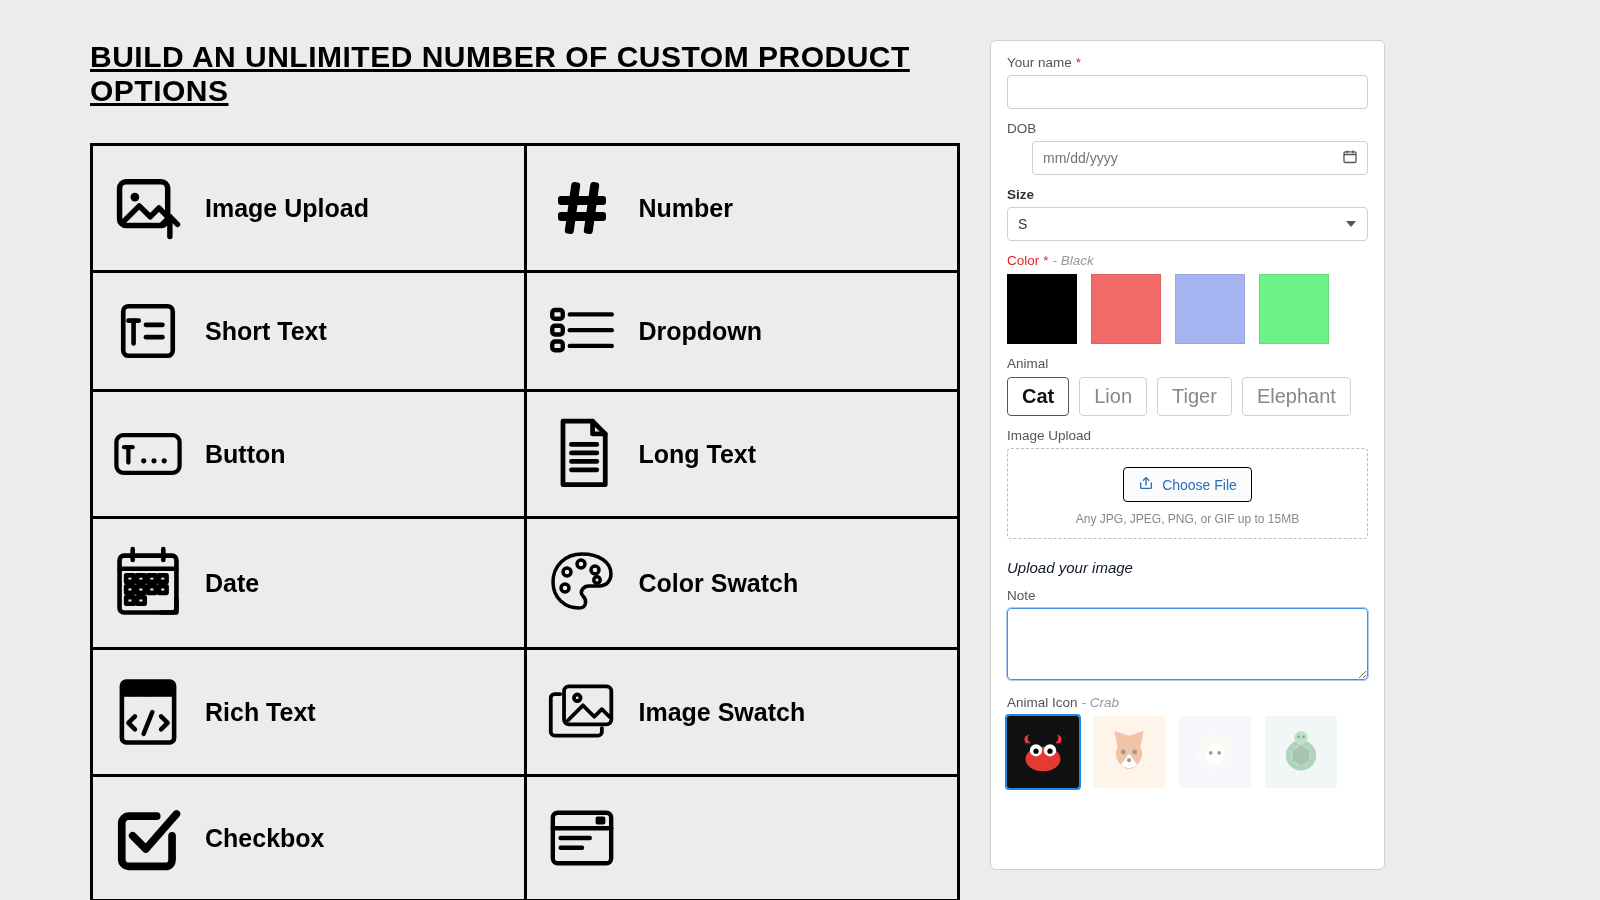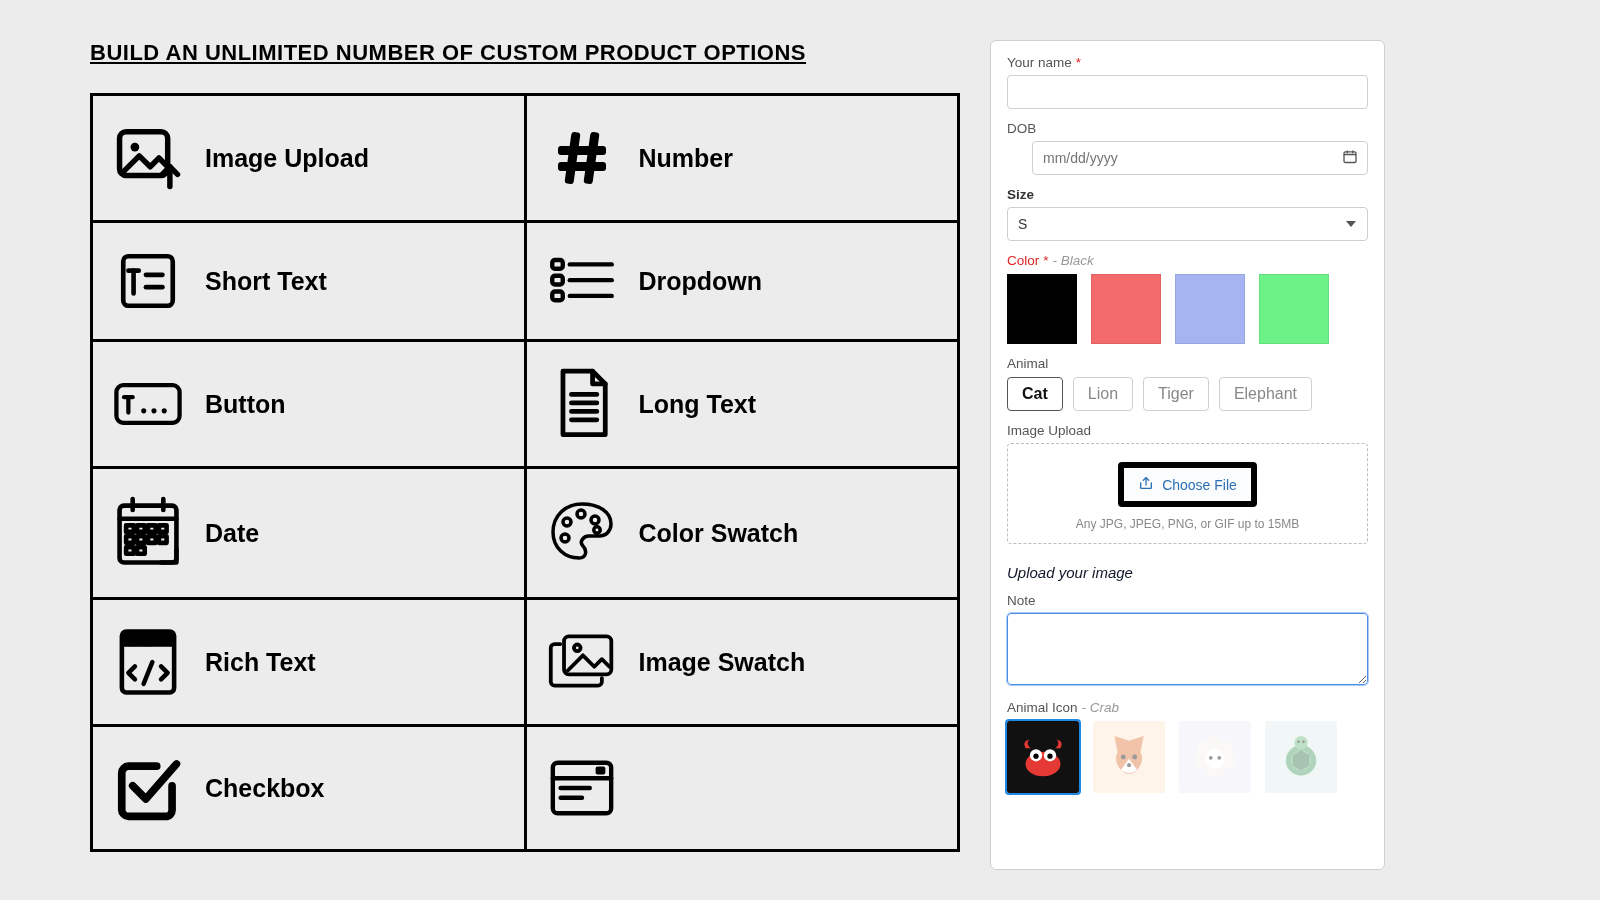--- a/index.html
+++ b/index.html
@@ -1,20 +1,20 @@
 <!DOCTYPE html>
 <html><head>
 <meta charset="utf-8">
 <style>
   * { box-sizing: border-box; margin: 0; padding: 0; }
   html, body { width: 1600px; height: 900px; background: #ececec; font-family: Arial, Helvetica, sans-serif; }
   body { display: flex; padding: 40px 30px 30px 90px; gap: 30px; }
 
   .left { flex: 0 0 870px; }
-  .title { font-size: 22px; font-weight: 900; text-decoration: underline; letter-spacing: 0.5px; margin-bottom: 27px; }
+  .title { font-size: 30px; font-weight: 900; text-decoration: underline; letter-spacing: 0.5px; margin-bottom: 35px; }
 
   .grid { display: grid; grid-template-columns: 1fr 1fr; border: 3px solid #000; background: #000; gap: 3px; }
   .cell { background: #ececec; display: flex; align-items: center; padding: 25px 20px; gap: 22px; min-height: 110px; }
   .cell .icon { width: 70px; display: flex; justify-content: center; align-items: center; }
   .cell-label { font-size: 25px; font-weight: 800; line-height: 1.15; }
   .cell-label.two-line { text-align: left; }
 
   .panel { flex: 0 0 395px; background: #fff; border: 1px solid #d0d0d0; border-radius: 6px; padding: 14px 16px 18px 16px; font-size: 14px; color: #555; }
   .fg { margin-bottom: 12px; }
   .fl { font-size: 13.5px; color: #555; margin-bottom: 5px; display: flex; align-items: flex-end; gap: 4px; }
@@ -28,25 +28,25 @@
   .date-wrap { position: relative; padding-left: 25px; }
   .date-wrap .cal { position: absolute; right: 10px; top: 50%; transform: translateY(-50%); pointer-events: none; }
   select { appearance: none; background: #fff; }
   .sel-wrap { position: relative; }
   .sel-wrap::after { content: ""; position: absolute; right: 12px; top: 50%; width: 0; height: 0; border-left: 5px solid transparent; border-right: 5px solid transparent; border-top: 6px solid #555; transform: translateY(-50%); pointer-events:none; }
 
   .swatches { display: flex; gap: 14px; margin-top: 6px; }
   .swatch { width: 70px; height: 70px; border: 1px solid rgba(0,0,0,0.08); cursor: pointer; }
 
   .chips { display: flex; gap: 10px; margin-top: 6px; }
-  .chip { border: 1px solid #d0d0d0; border-radius: 4px; padding: 7px 14px; font-size: 16px; color: #888; background:#fff; cursor:pointer; }
+  .chip { border: 1px solid #d0d0d0; border-radius: 4px; padding: 7px 14px; font-size: 20px; color: #888; background:#fff; cursor:pointer; }
   .chip.sel { color: #111; border-color: #555; font-weight: 600; }
 
   .uploader { border: 1px dashed #bdbdbd; border-radius: 4px; padding: 18px 10px 12px; text-align: center; }
-  .choose { display: inline-flex; align-items: center; gap: 8px; border: 6px solid #000000; border-radius: 4px; padding: 7px 14px; color: #2a6fb5; background:#fbfcfd; cursor:pointer; }
+  .choose { display: inline-flex; align-items: center; gap: 8px; border: 1px solid #000000; border-radius: 4px; padding: 7px 14px; color: #2a6fb5; background:#fbfcfd; cursor:pointer; }
   .up-sub { font-size: 12px; color: #888; margin-top: 10px; }
   .up-help { font-size: 15px; color: #0f172a; font-style: italic; margin-top: 20px; }
 
   textarea { height: 72px; resize: vertical; border-color: #4a8de8; outline: 1px solid #aecaf5; }
 
   .thumbs { display: flex; gap: 14px; margin-top: 6px; }
   .thumb { width: 72px; height: 72px; border-radius: 2px; position: relative; display:flex; align-items:center; justify-content:center; cursor:pointer; }
   .thumb.sel { outline: 2px solid #1e88e5; outline-offset: 0; }
   .thumb.dim::after { content:""; position:absolute; inset:0; background: rgba(255,255,255,0.55); }
 </style>

